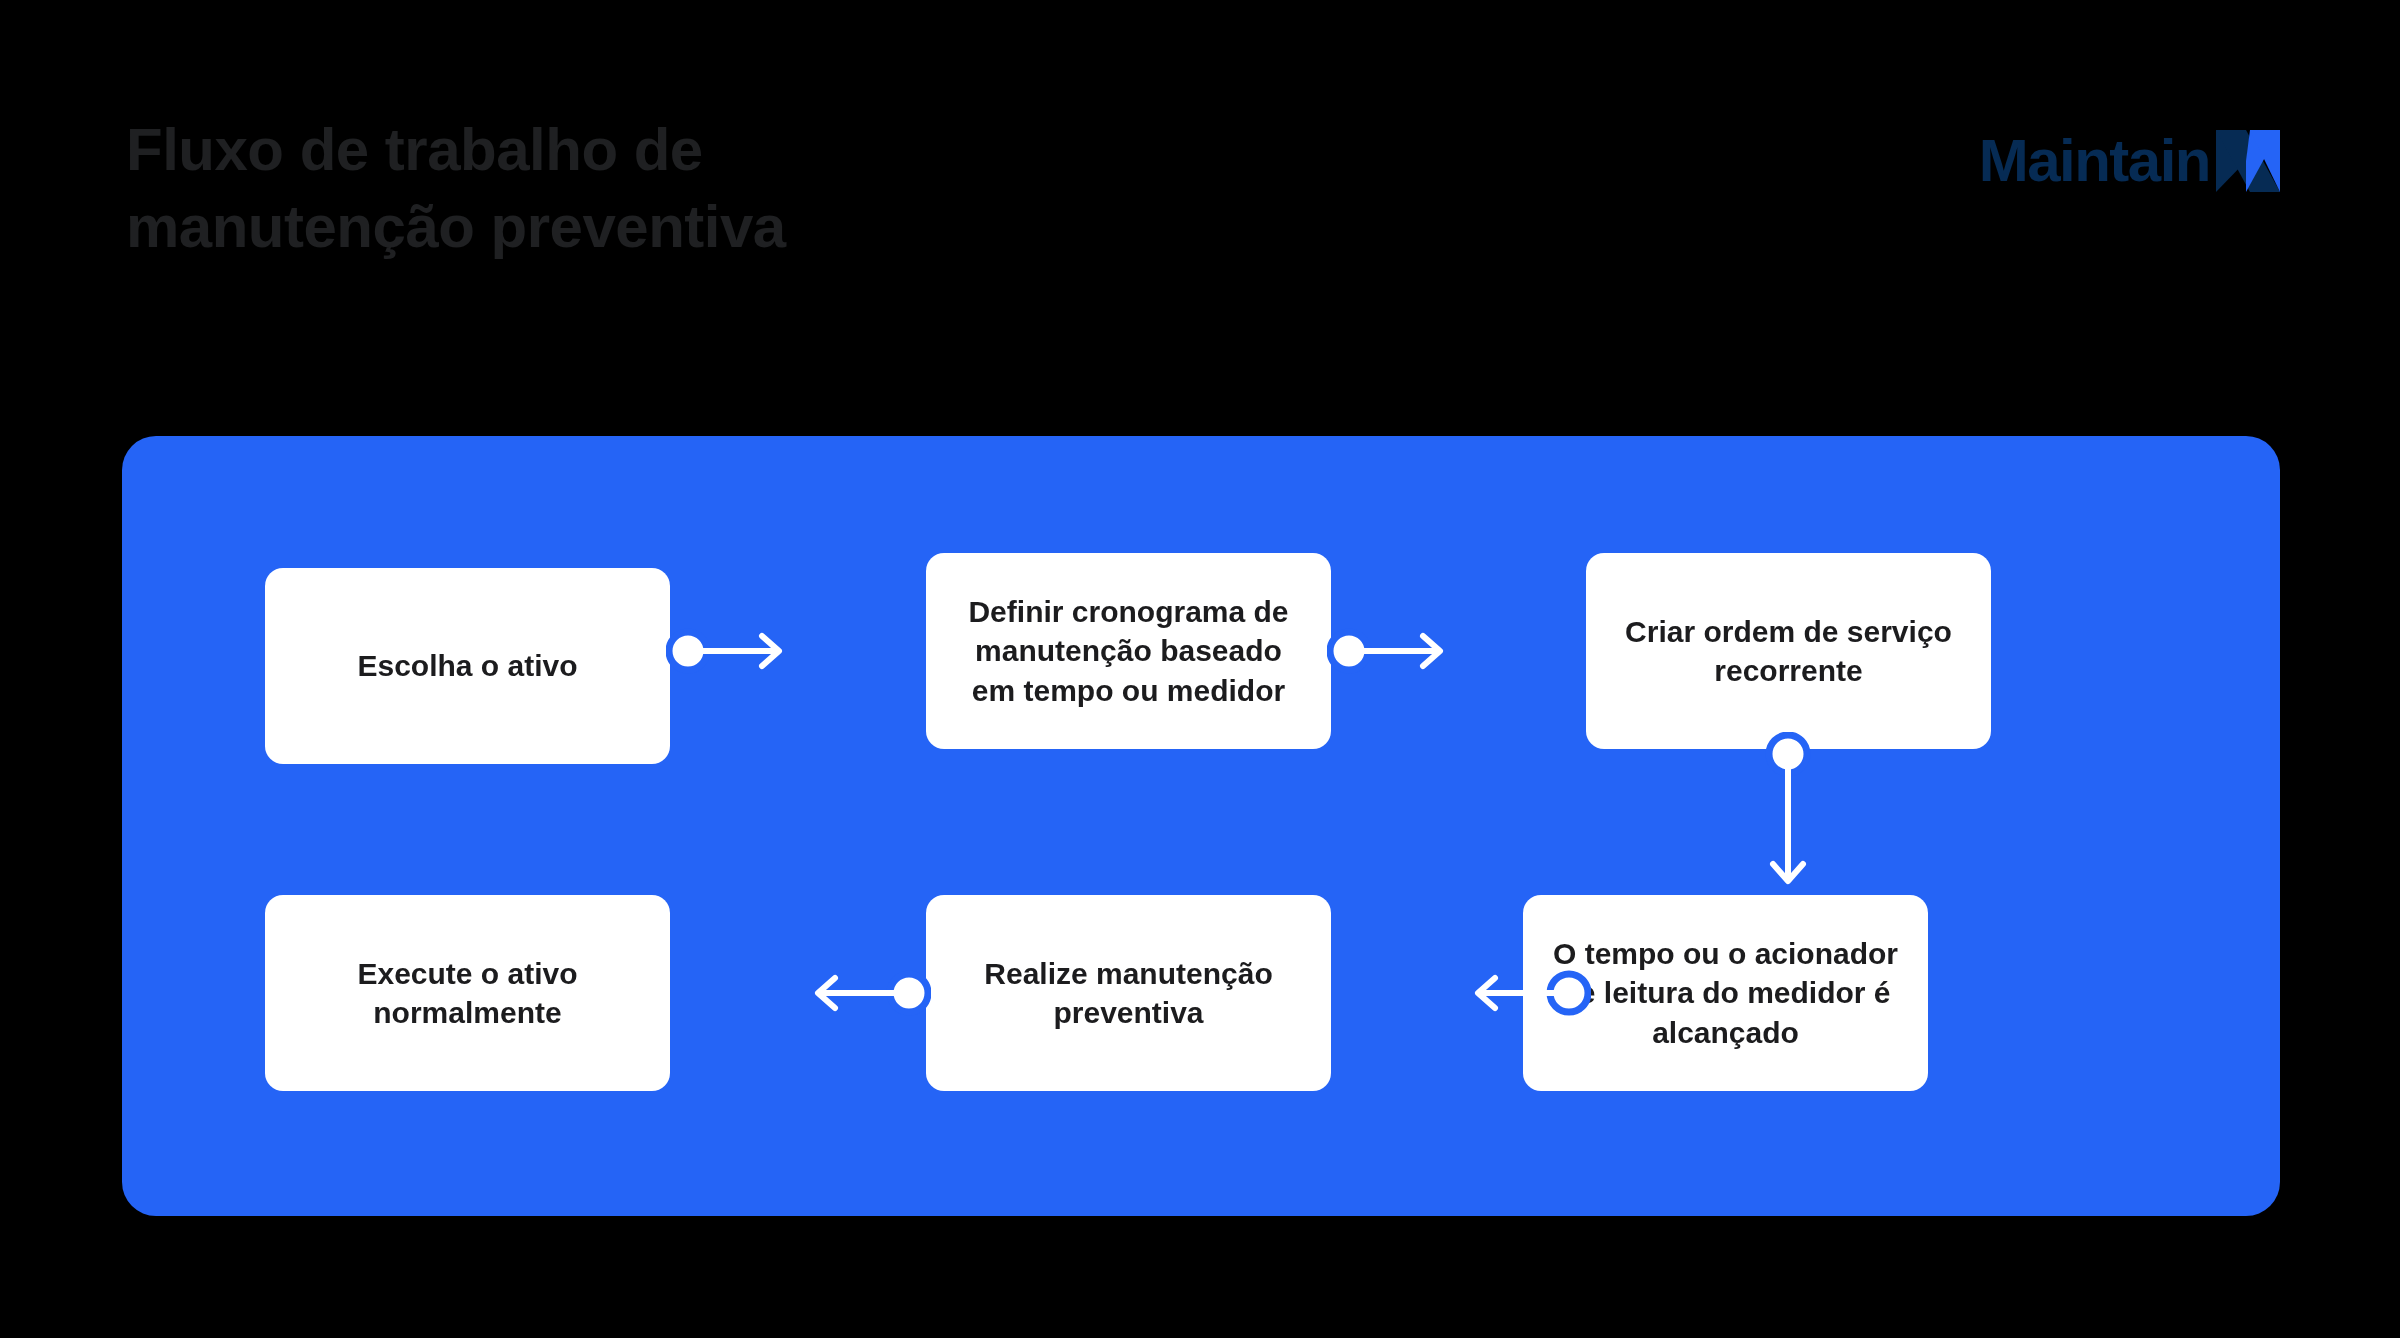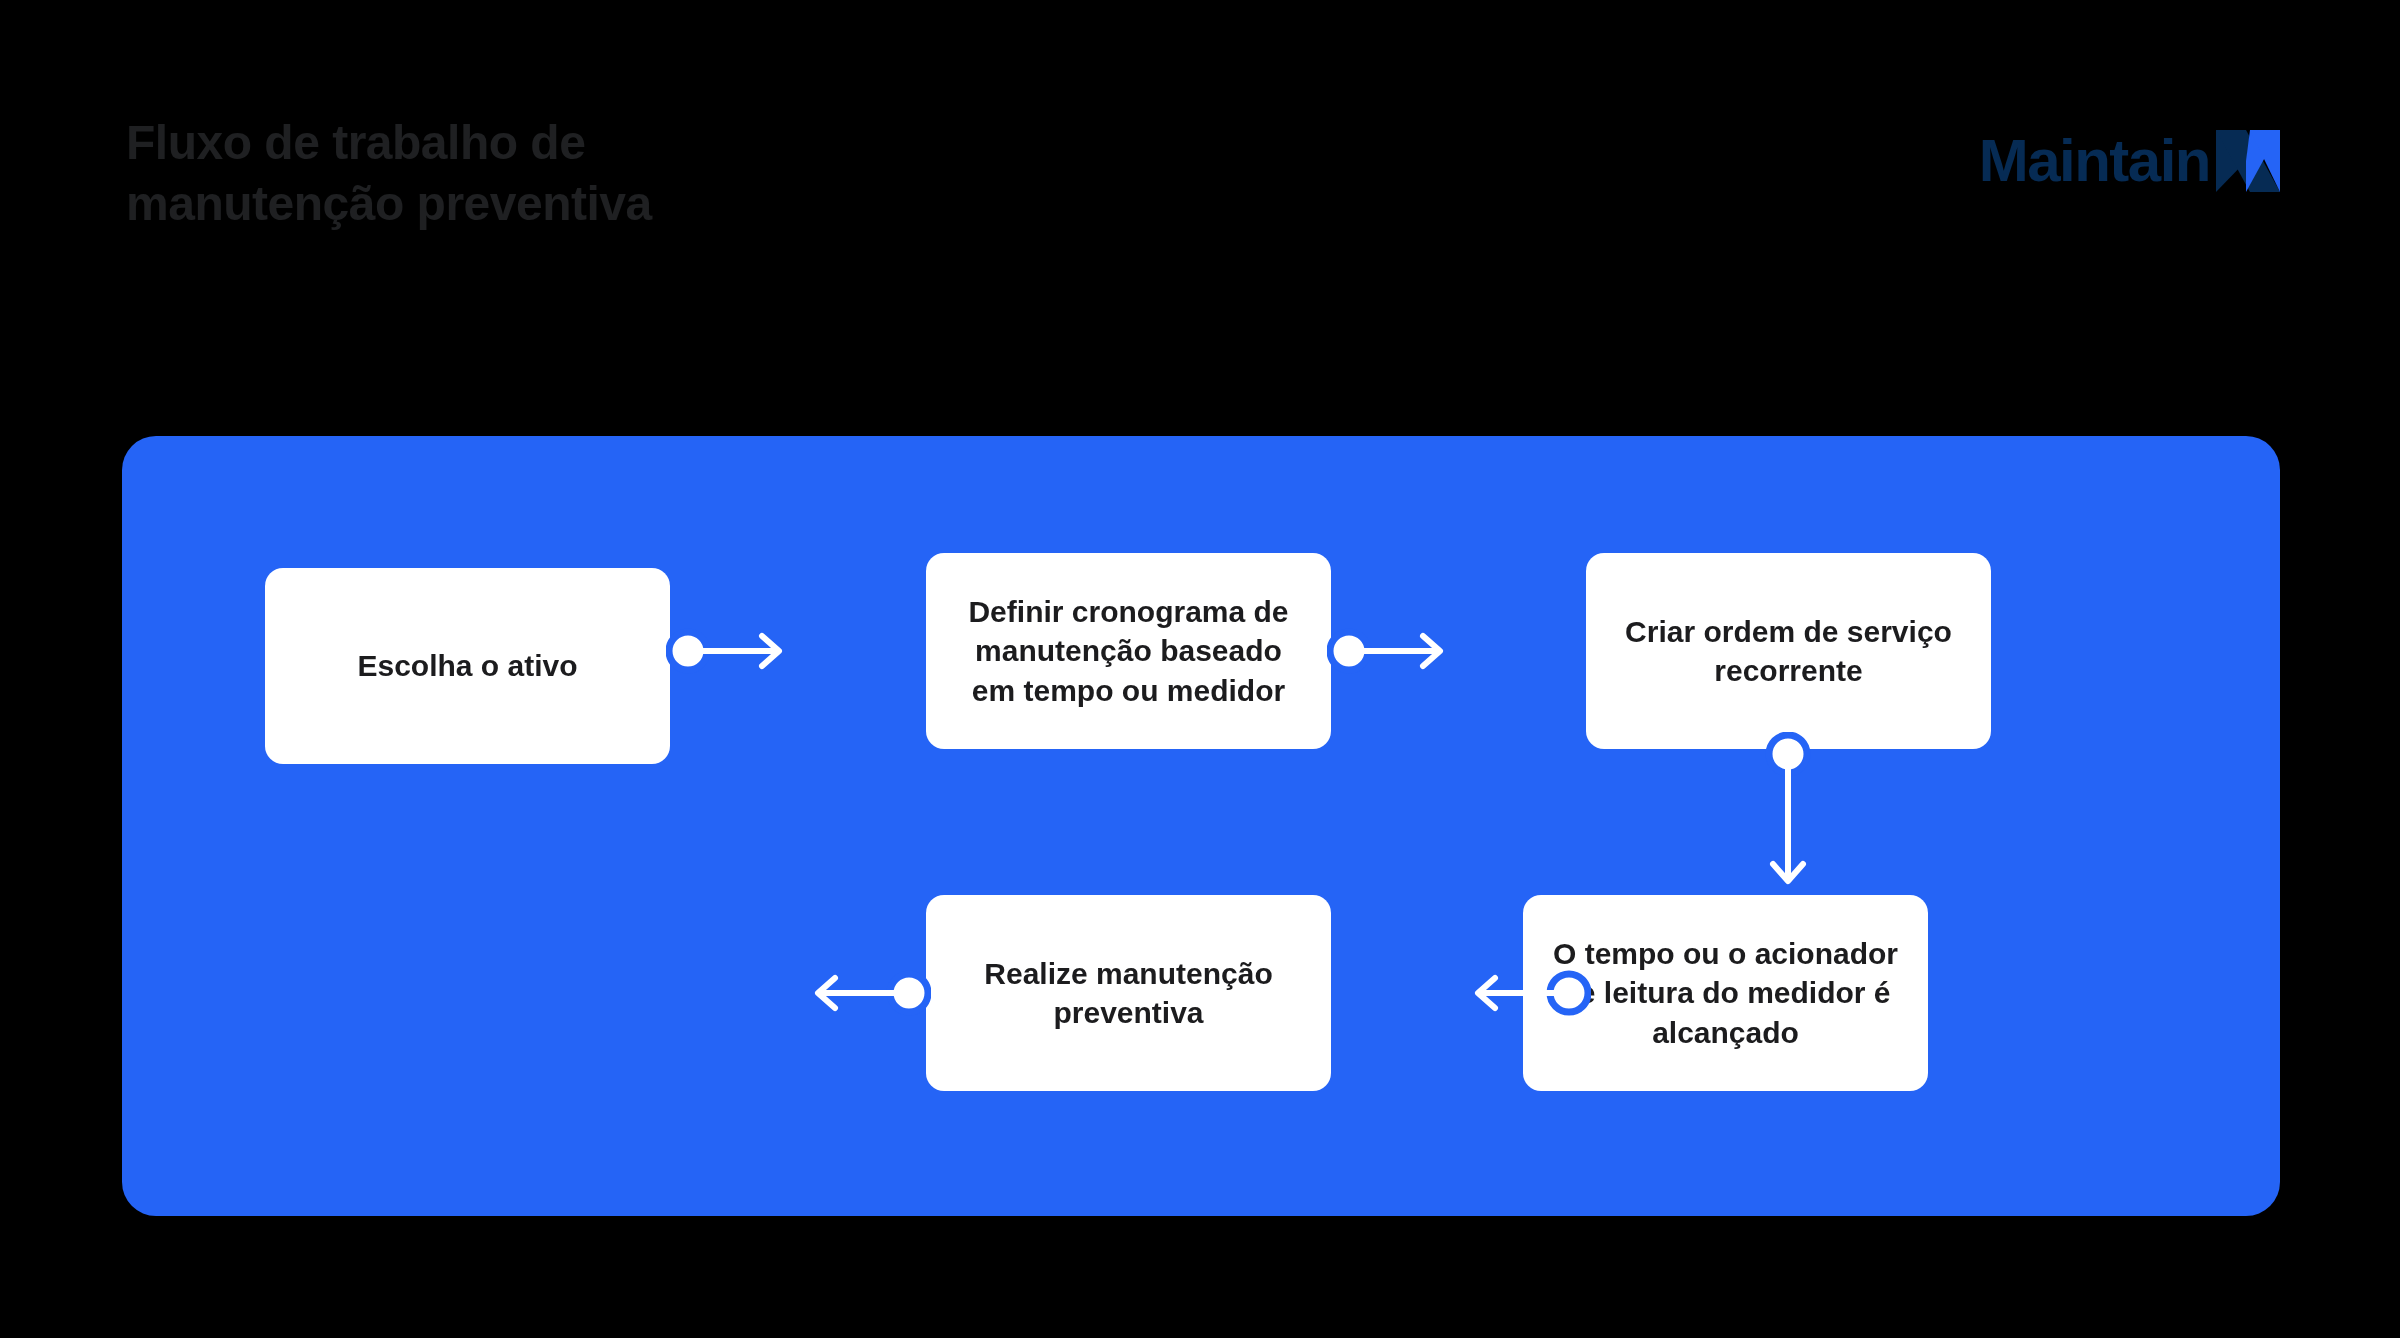--- a/index.html
+++ b/index.html
@@ -23,21 +23,21 @@
     top: 0; left: 0;
     width: 2400px;
     height: 436px;
   }
 
   .page-title {
     position: absolute;
     left: 126px;
     top: 112px;
     width: 1200px;
-    font-size: 48px;
+    font-size: 60px;
     line-height: 1.28;
     font-weight: bold;
     color: #1F2022;
     letter-spacing: -0.5px;
   }
 
   
   .logo {
     position: absolute;
     right: 120px;
@@ -156,20 +156,23 @@
     </div>
 
     <div class="node n4">
       <span class="node-label">O tempo ou o acionador de leitura do medidor é alcançado</span>
     </div>
 
     <div class="node n5">
       <span class="node-label">Realize manutenção preventiva</span>
     </div>
 
+    <div class="node n6">
+      <span class="node-label">Execute o ativo normalmente</span>
+    </div>
 
     <svg class="conn conn-h-right c1" viewBox="0 0 124 56" aria-hidden="true">
       <circle cx="22" cy="28" r="19" fill="#FFFFFF" stroke="#2564F6" stroke-width="7"></circle>
       <line x1="22" y1="28" x2="112" y2="28" stroke="#FFFFFF" stroke-width="6"></line>
       <polyline points="96,13 113,28 96,43" fill="none" stroke="#FFFFFF" stroke-width="6" stroke-linecap="round" stroke-linejoin="round"></polyline>
     </svg>
 
     <svg class="conn conn-h-right c2" viewBox="0 0 124 56" aria-hidden="true">
       <circle cx="22" cy="28" r="19" fill="#FFFFFF" stroke="#2564F6" stroke-width="7"></circle>
       <line x1="22" y1="28" x2="112" y2="28" stroke="#FFFFFF" stroke-width="6"></line>

